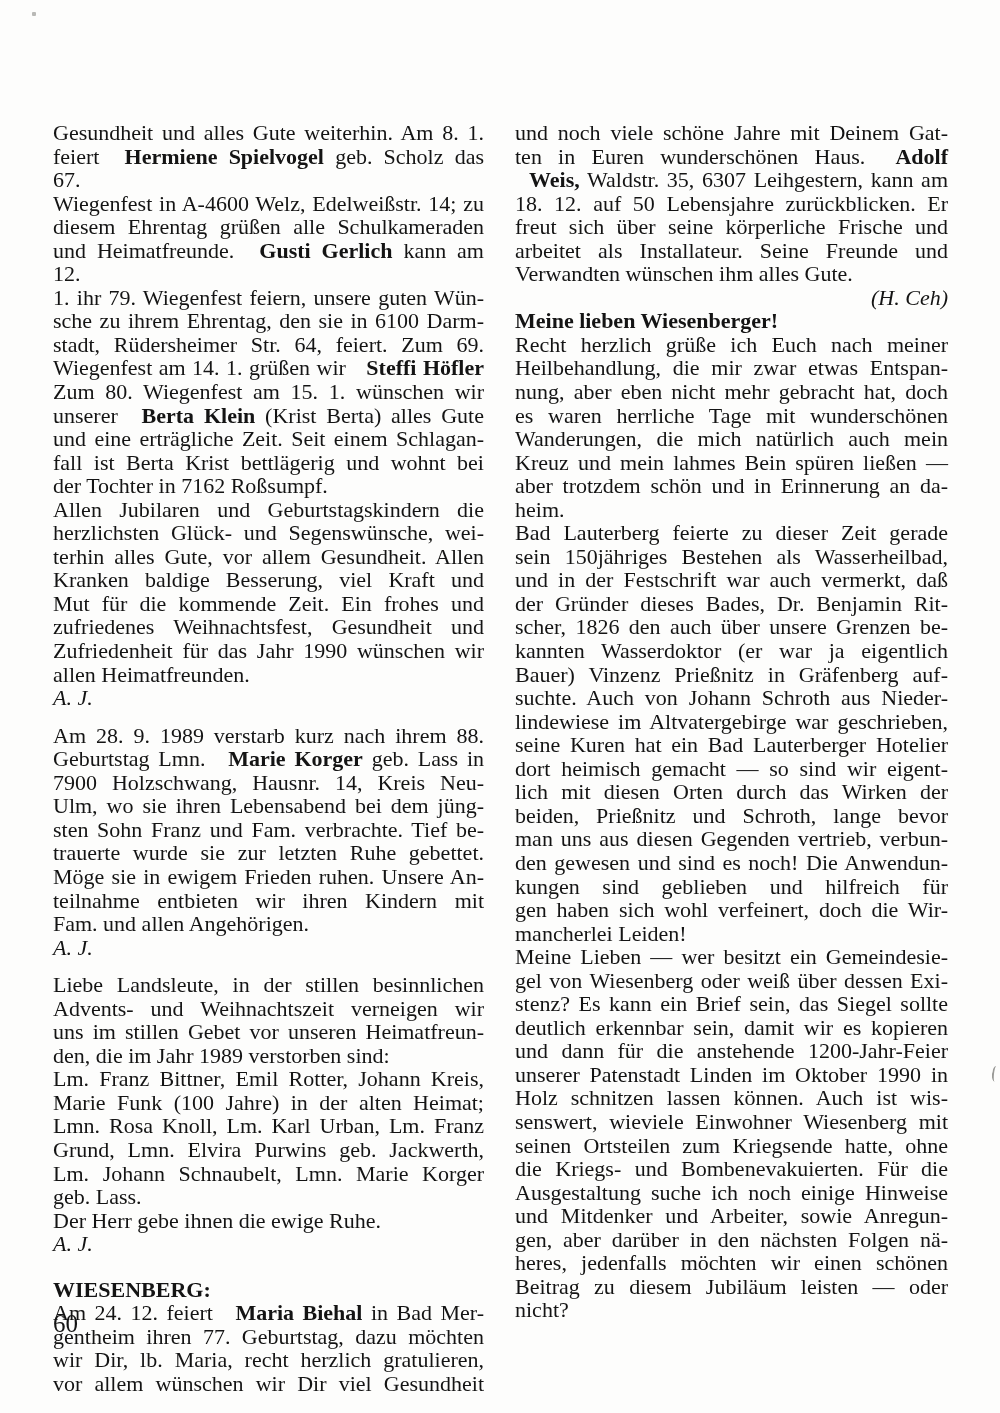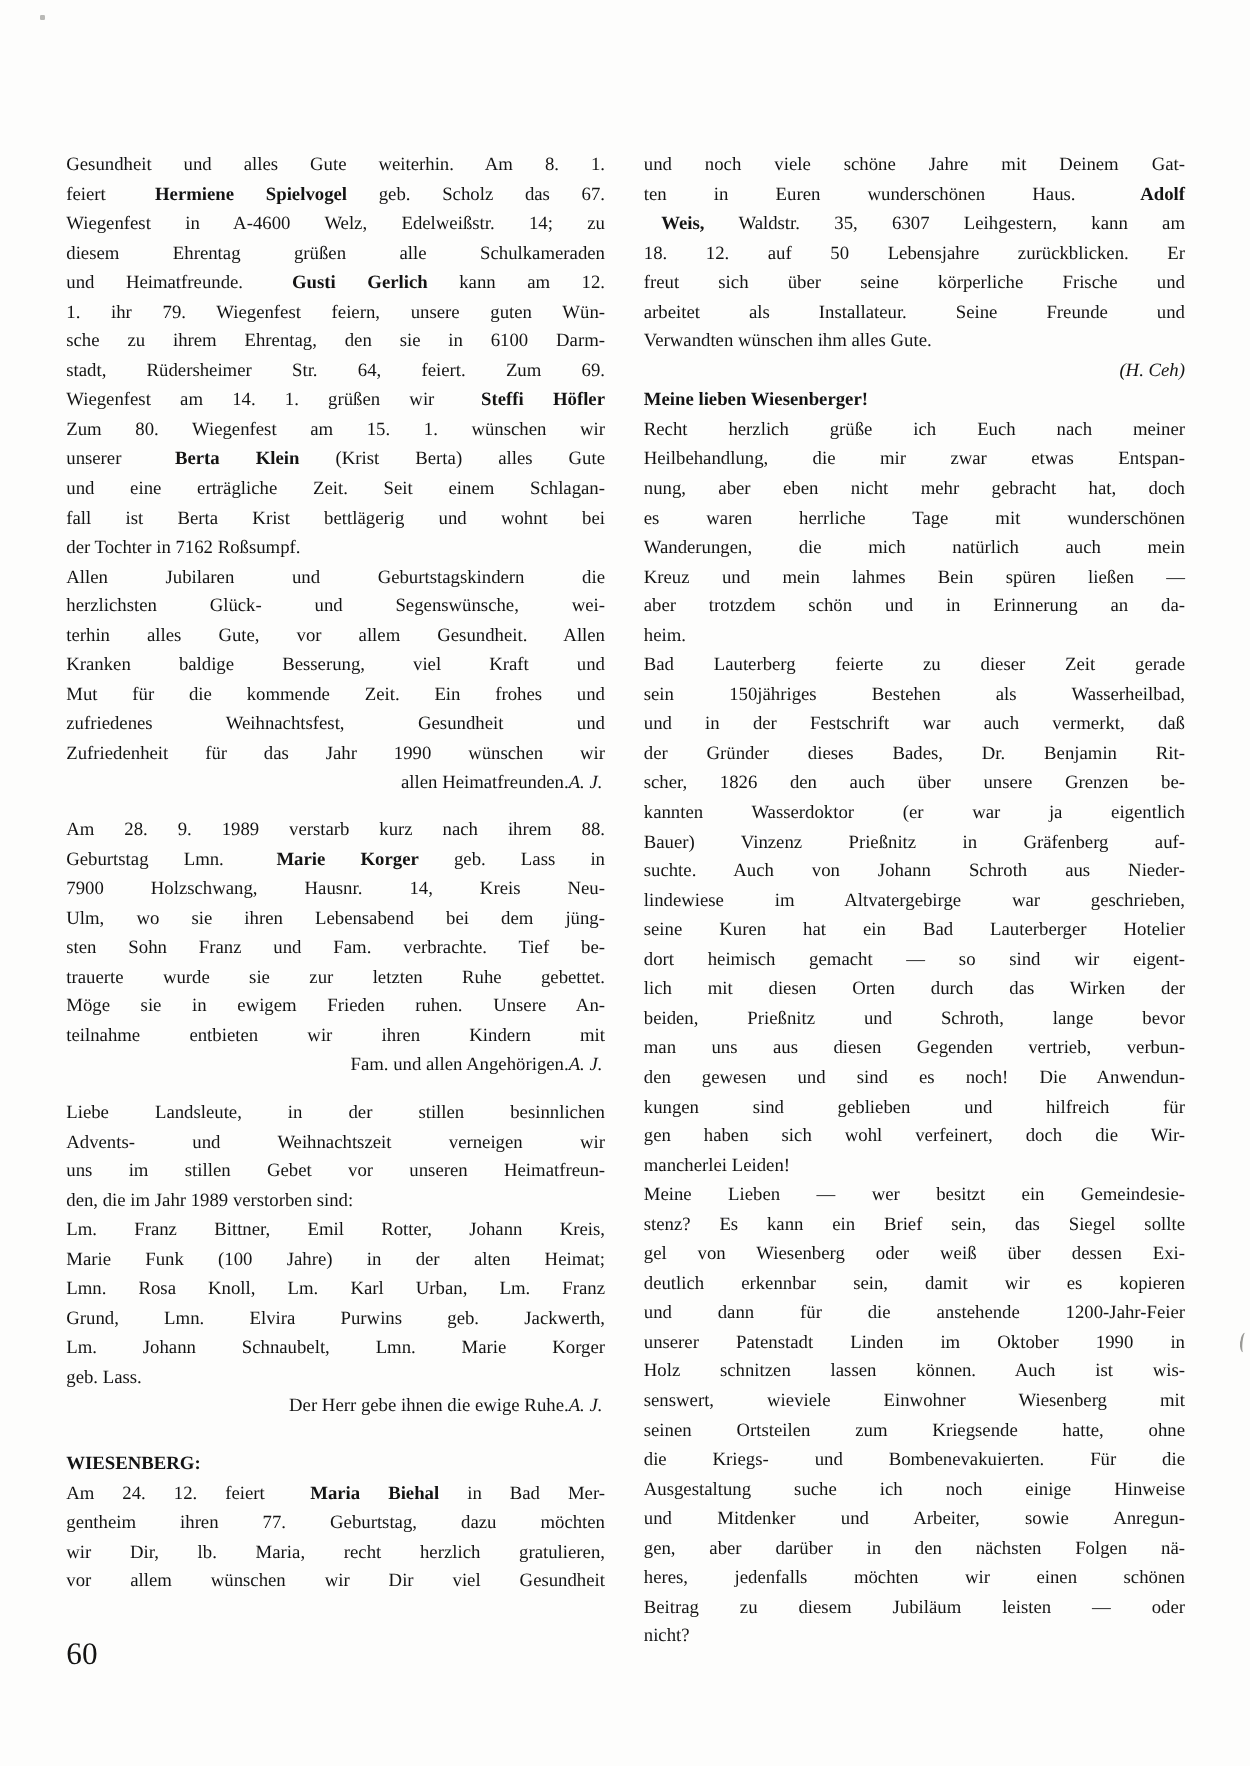--- a/index.html
+++ b/index.html
@@ -6,32 +6,32 @@
   .page{
     position:relative;
     width:1000px;height:1413px;
     background:#fdfdfc;
     font-family:"Liberation Serif","DejaVu Serif",serif;
     color:#141414;
     overflow:hidden;
   }
   .column{
     position:absolute;top:121px;
-    font-size:15px;line-height:23.55px;
+    font-size:22px;line-height:23.55px;
   }
   .column.left{left:53px;width:431px;}
   .column.right{left:515px;width:433px;}
   .block{margin:0;}
   .block.gap-sm{margin-top:14px;}
   .block.gap-lg{margin-top:22px;}
   .ln{text-align:justify;text-align-last:justify;}
   .ln.last{text-align-last:left;}
   .ln.right{text-align:right;text-align-last:right;}
   .ln.head{text-align-last:left;font-weight:700;}
-  .ln.sig{display:flex;justify-content:flex-end;text-align:left;text-align-last:left;}
+  .ln.sig{display:flex;justify-content:center;text-align:left;text-align-last:left;flex-direction:column;}
   .b{font-weight:700;margin-left:14px;}
   .i{font-style:italic;}
   .sign{font-style:italic;padding-right:2px;}
   .page-number{
     position:absolute;left:53px;top:1312px;
     font-size:25px;line-height:24px;
   }
   .speck-tl{
     position:absolute;left:32px;top:12px;width:4px;height:4px;
     background:#b9b9b6;border-radius:1px;
@@ -157,22 +157,22 @@
         <div class="ln"><span>lich mit diesen Orten durch das Wirken der</span></div>
         <div class="ln"><span>beiden, Prießnitz und Schroth, lange bevor</span></div>
         <div class="ln"><span>man uns aus diesen Gegenden vertrieb, verbun-</span></div>
         <div class="ln"><span>den gewesen und sind es noch! Die Anwendun-</span></div>
         <div class="ln"><span>kungen sind geblieben und hilfreich für</span></div>
         <div class="ln"><span>gen haben sich wohl verfeinert, doch die Wir-</span></div>
         <div class="ln last"><span>mancherlei Leiden!</span></div>
       </div>
       <div class="block">
         <div class="ln"><span>Meine Lieben — wer besitzt ein Gemeindesie-</span></div>
+        <div class="ln"><span>gel von Wiesenberg oder weiß über dessen Exi-</span></div>
         <div class="ln"><span>stenz? Es kann ein Brief sein, das Siegel sollte</span></div>
-        <div class="ln"><span>gel von Wiesenberg oder weiß über dessen Exi-</span></div>
         <div class="ln"><span>deutlich erkennbar sein, damit wir es kopieren</span></div>
         <div class="ln"><span>und dann für die anstehende 1200-Jahr-Feier</span></div>
         <div class="ln"><span>unserer Patenstadt Linden im Oktober 1990 in</span></div>
         <div class="ln"><span>Holz schnitzen lassen können. Auch ist wis-</span></div>
         <div class="ln"><span>senswert, wieviele Einwohner Wiesenberg mit</span></div>
         <div class="ln"><span>seinen Ortsteilen zum Kriegsende hatte, ohne</span></div>
         <div class="ln"><span>die Kriegs- und Bombenevakuierten. Für die</span></div>
         <div class="ln"><span>Ausgestaltung suche ich noch einige Hinweise</span></div>
         <div class="ln"><span>und Mitdenker und Arbeiter, sowie Anregun-</span></div>
         <div class="ln"><span>gen, aber darüber in den nächsten Folgen nä-</span></div>

